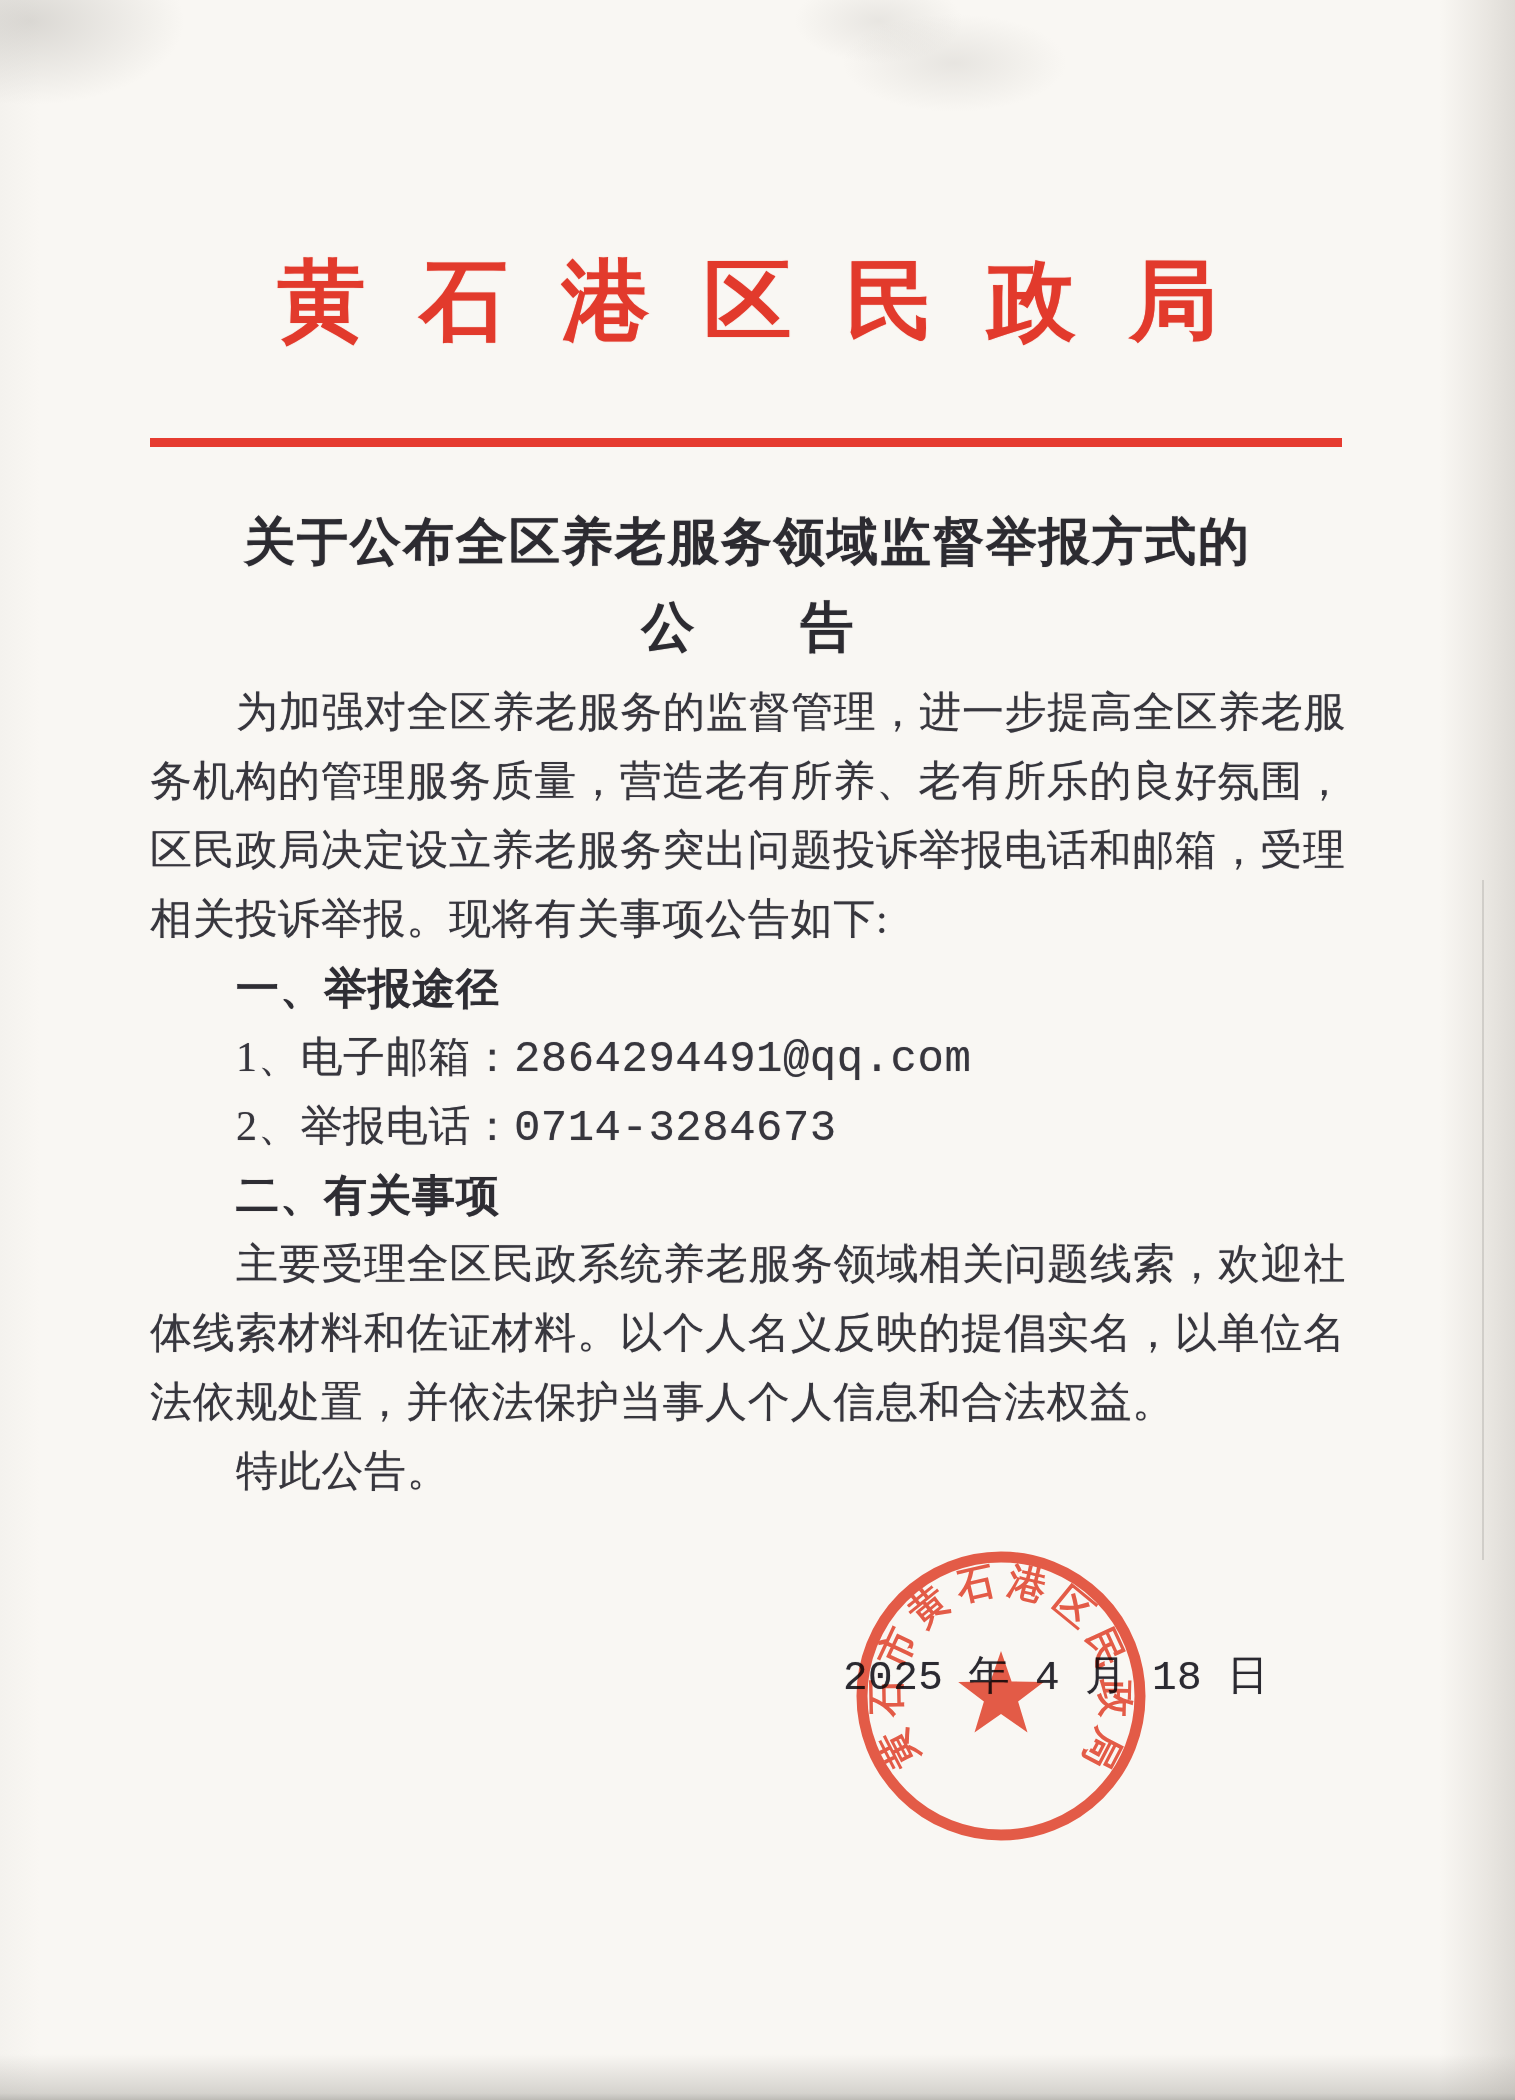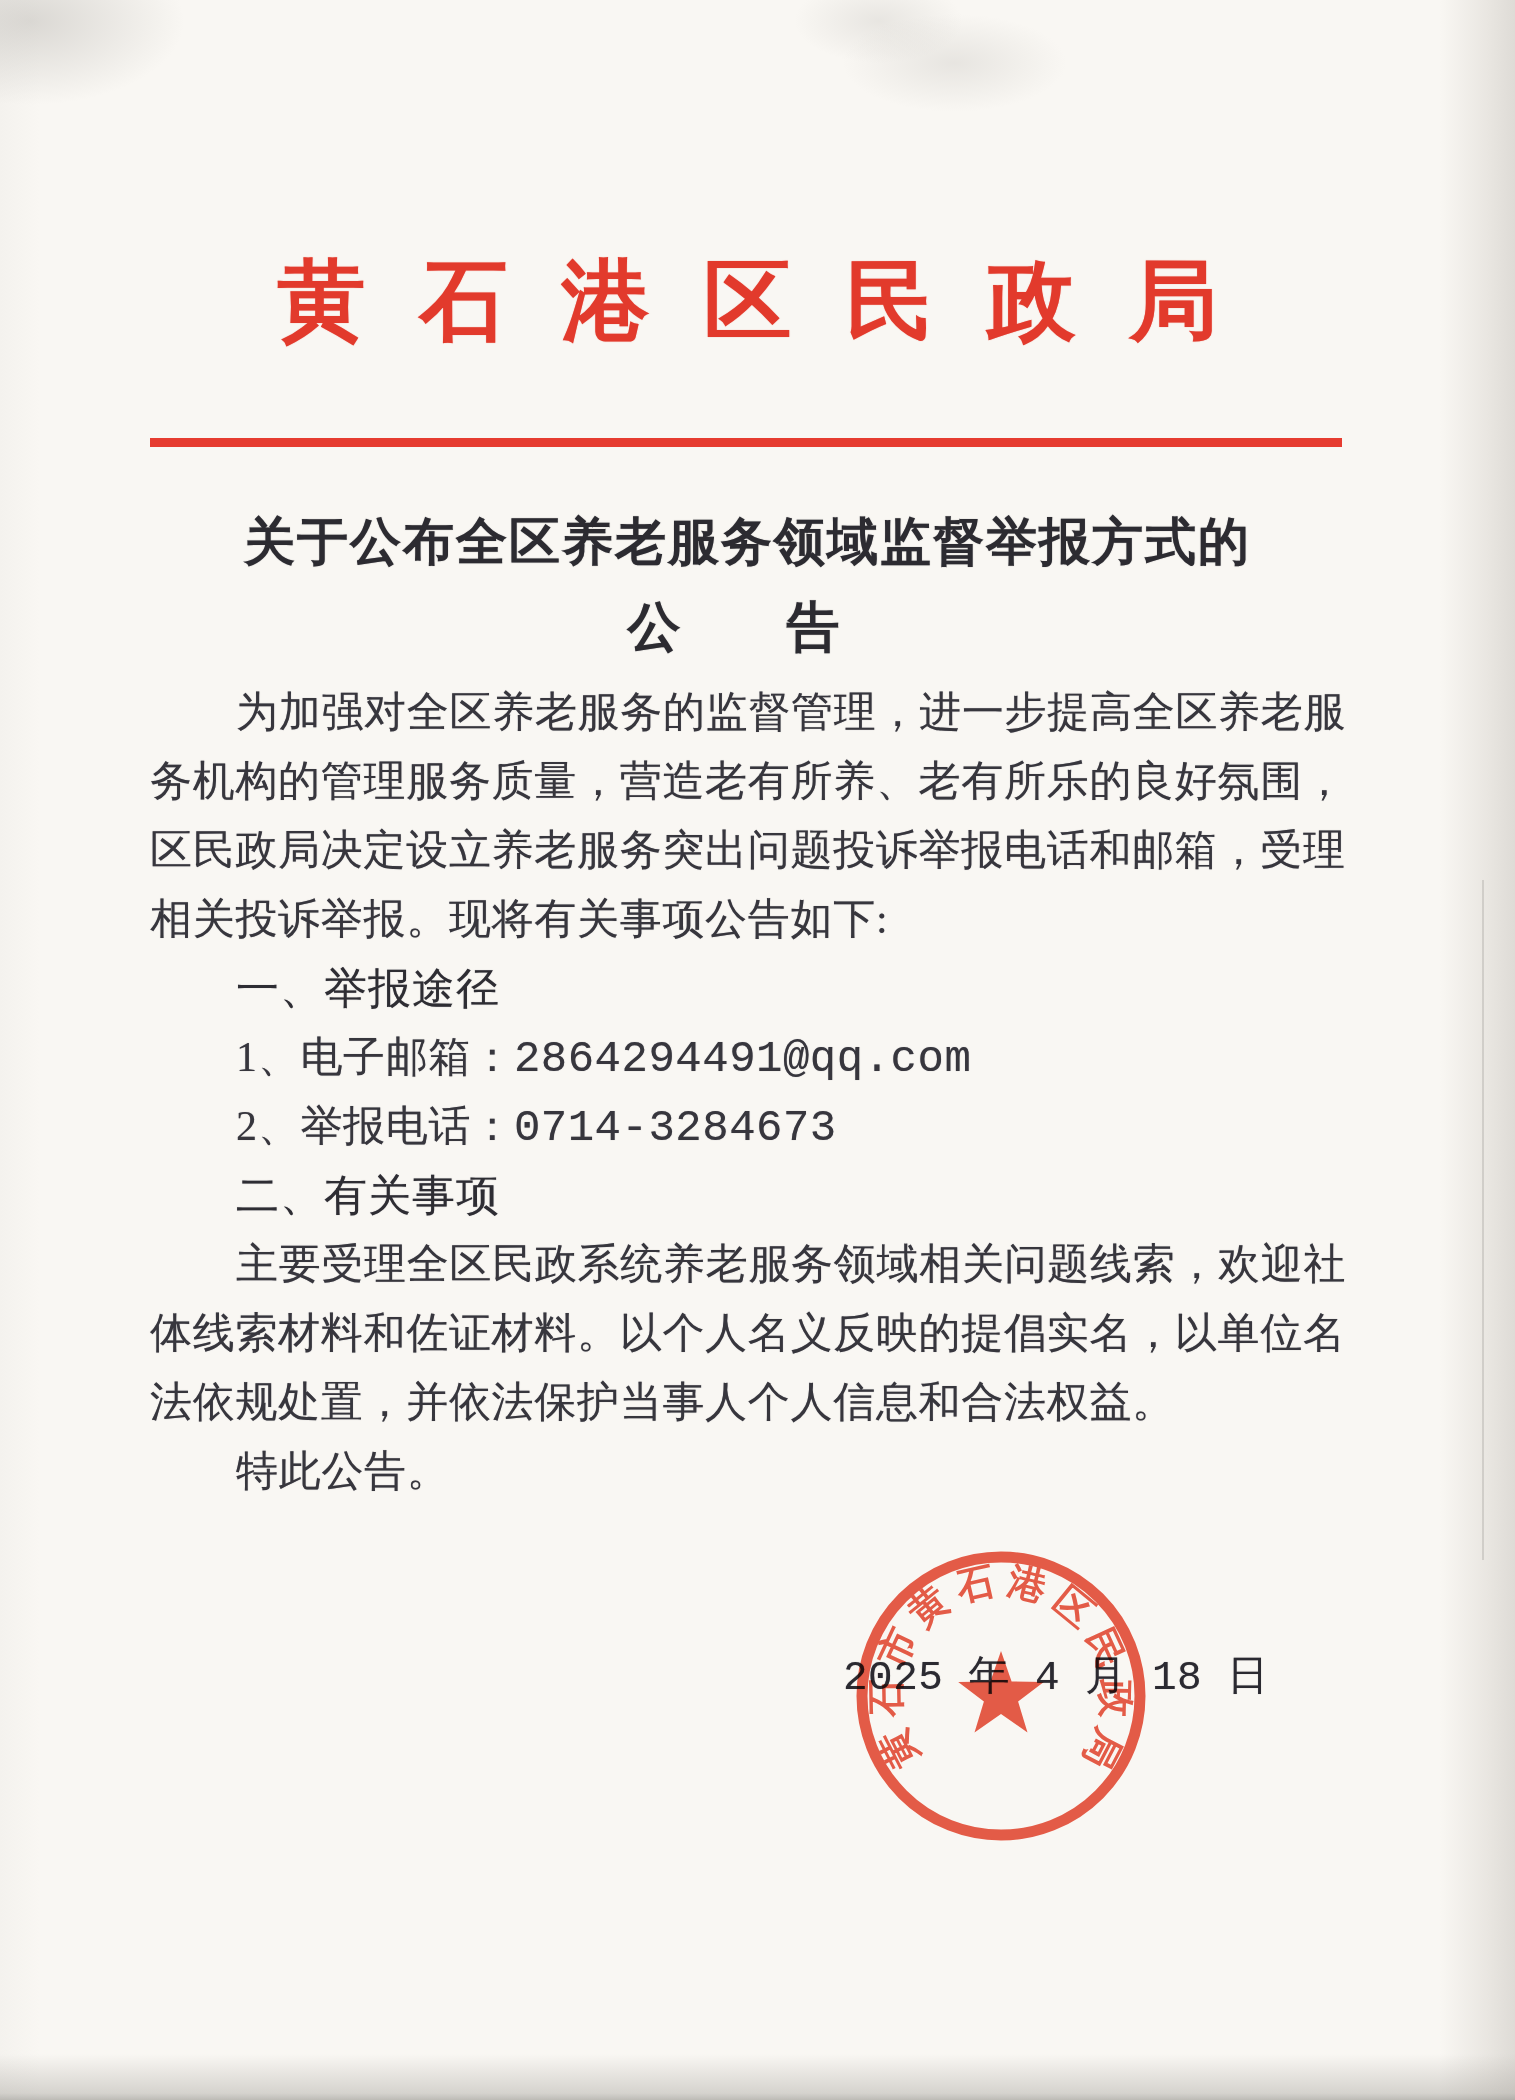--- a/index.html
+++ b/index.html
@@ -39,41 +39,41 @@
   }
   .doc-title{
     position:absolute;left:120px;top:512px;width:1255px;
     text-align:center;
     font-size:51px;line-height:60px;font-weight:bold;
     letter-spacing:2px;color:#2c2b31;
     text-shadow:0 0 1px rgba(44,43,49,0.5);
     white-space:nowrap;
   }
   .doc-title2{
-    position:absolute;left:106px;top:597px;width:1255px;
+    position:absolute;left:120px;top:597px;width:1255px;
     text-align:center;
     font-size:53px;line-height:60px;font-weight:bold;
     color:#2c2b31;
     text-shadow:0 0 1px rgba(44,43,49,0.5);
     white-space:nowrap;
   }
   .body-block{
     position:absolute;left:150px;top:678px;width:1196px;
   }
   .bline{
     height:69px;line-height:69px;
     font-size:42px;color:#37363d;
     letter-spacing:0.7px;
     text-shadow:0 0 0.8px rgba(55,54,70,0.55);
     white-space:nowrap;
   }
   .indent{padding-left:86px;}
   .heading{
     font-family:"Liberation Sans","DejaVu Sans",sans-serif;
-    font-weight:normal;font-size:43px;color:#2e2d33;letter-spacing:1px;
+    font-weight:bold;font-size:43px;color:#2e2d33;letter-spacing:1px;
   }
   .mono{
     font-family:"Liberation Mono","DejaVu Sans Mono",monospace;
     font-size:44px;letter-spacing:0.5px;
   }
   .date-line{
     position:absolute;left:843px;top:1648px;
     font-family:"Liberation Mono","DejaVu Sans Mono",monospace;
     font-size:41px;color:#2b2a31;letter-spacing:0.5px;
     text-shadow:0 0 0.8px rgba(43,42,49,0.5);

